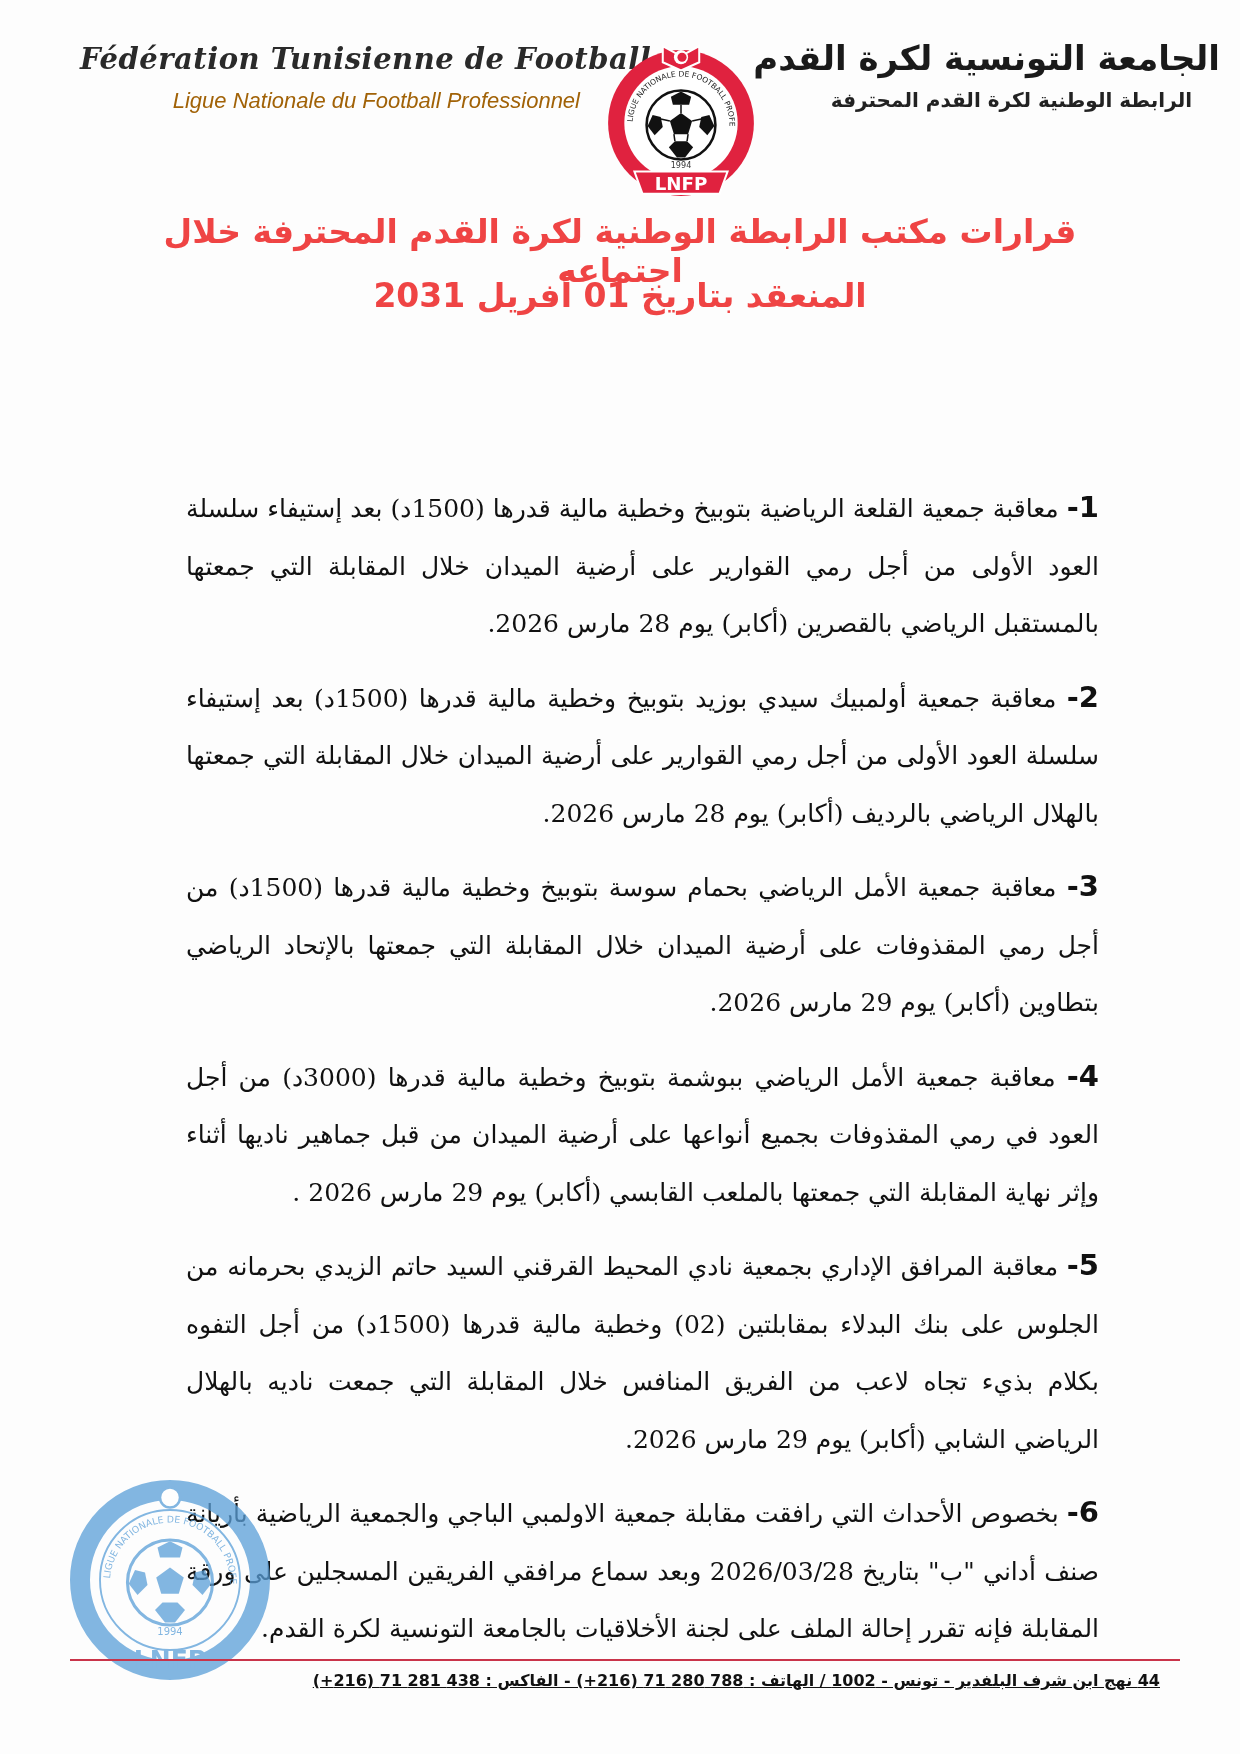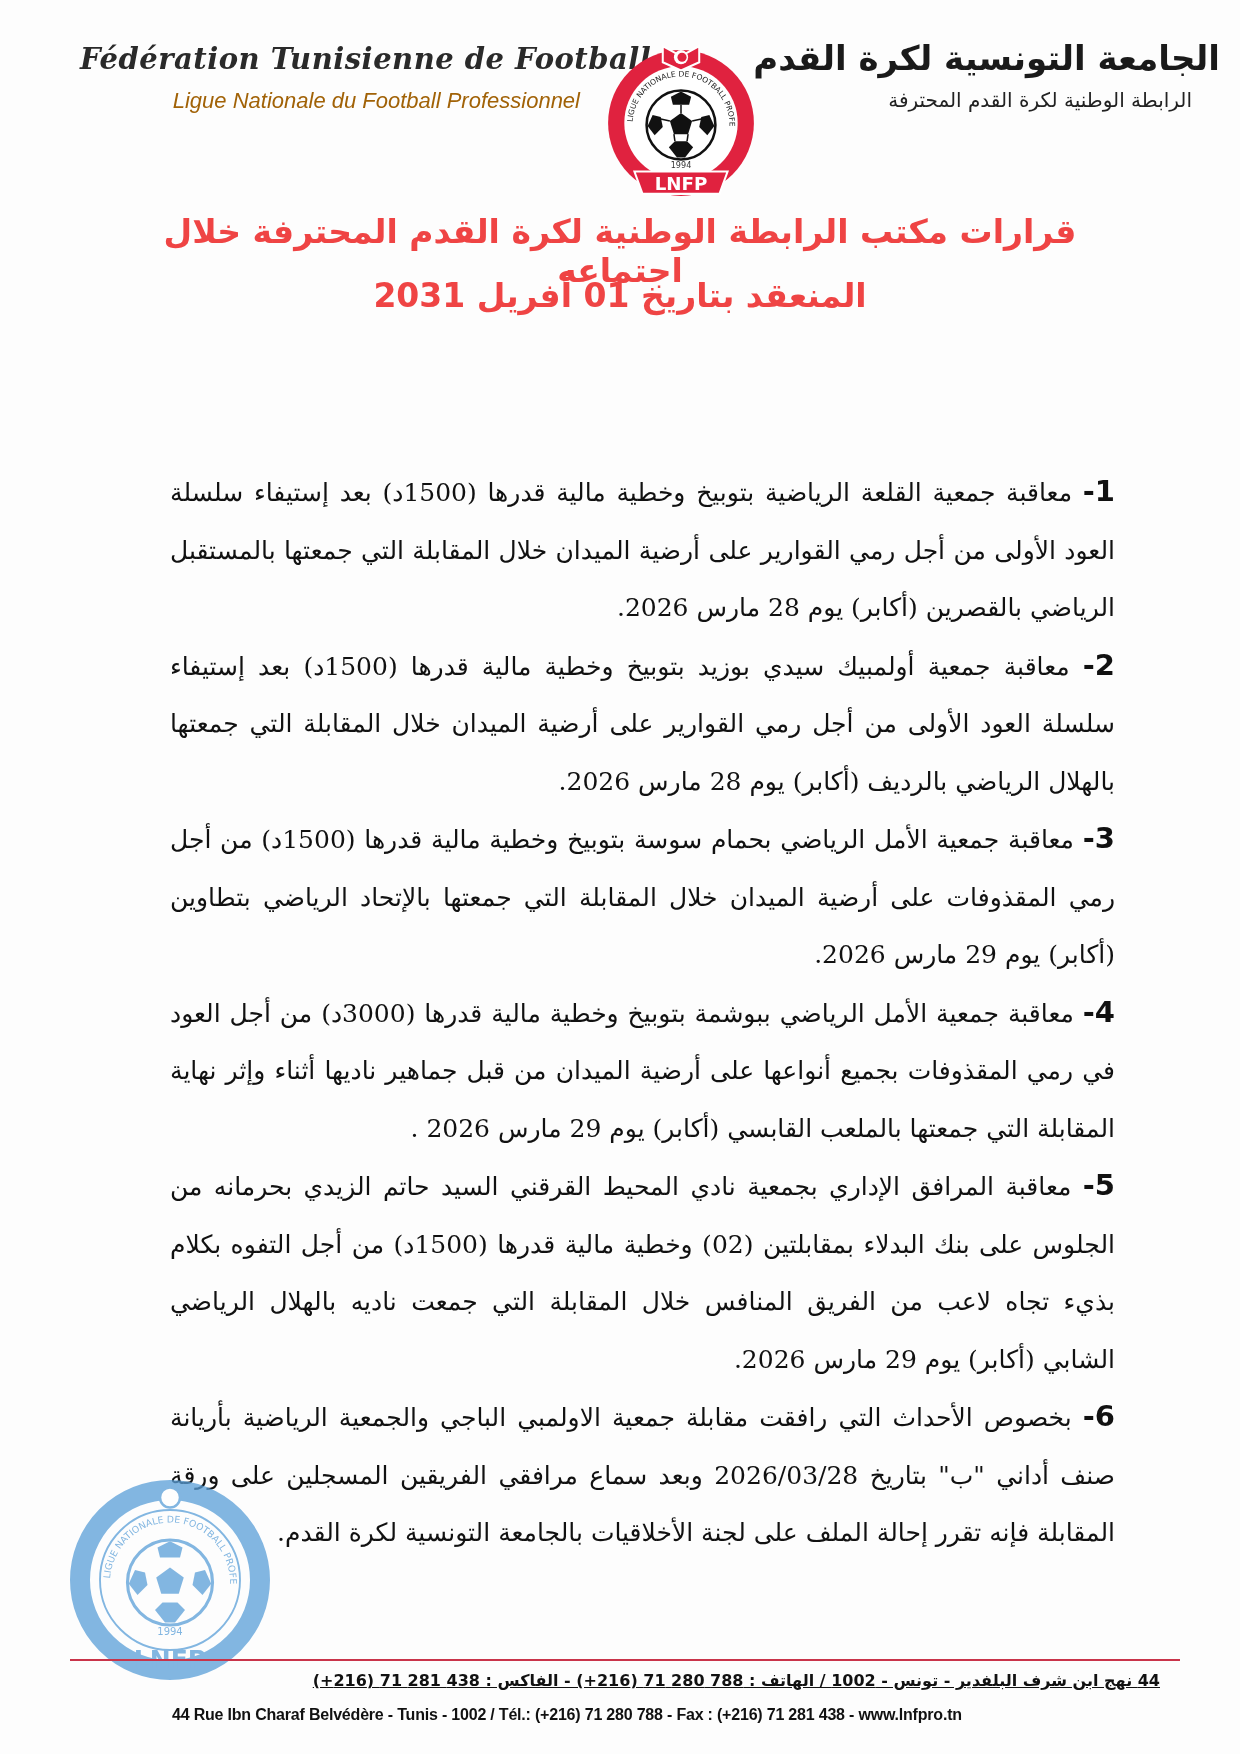--- a/index.html
+++ b/index.html
@@ -19,21 +19,21 @@
     position: absolute; left: 100px; top: 88px; width: 480px;
     font-family: "Liberation Sans", sans-serif; font-style: italic;
     font-size: 22px; color: #a16207; white-space: nowrap; text-align: right;
   }
   .hdr-ar-title {
     position: absolute; right: 20px; top: 38px; width: 440px; direction: rtl; text-align: right;
     font-family: "DejaVu Sans", sans-serif; font-weight: bold; font-size: 34px; color: #1a1a1a; white-space: nowrap;
   }
   .hdr-ar-sub {
     position: absolute; right: 48px; top: 88px; width: 400px; direction: rtl; text-align: right;
-    font-family: "DejaVu Sans", sans-serif; font-weight: normal; font-size: 20px; color: #222; white-space: nowrap;
+    font-family: "DejaVu Sans", sans-serif; font-weight: bold; font-size: 20px; color: #222; white-space: nowrap;
   }
 
   .logo { position: absolute; left: 600px; top: 42px; width: 162px; height: 162px; }
   .stamp { position: absolute; left: 70px; top: 1480px; width: 200px; height: 200px; opacity: 0.75; }
 
   
   .title {
     position: absolute; left: 160px; right: 160px; direction: rtl; text-align: center;
     font-family: "DejaVu Sans", sans-serif; font-weight: bold; color: #ef4444;
   }
@@ -44,21 +44,21 @@
   .bullet-line {
     position: absolute; right: 170px; top: 415px; direction: rtl; text-align: right;
     font-family: "DejaVu Sans", sans-serif; font-weight: bold; font-size: 22px; white-space: nowrap;
   }
   .bullet-dot { display: inline-block; width: 14px; height: 14px; border-radius: 50%; background: #111; margin-left: 16px; vertical-align: middle; }
 
   .content {
     position: absolute; left: 170px; right: 125px; top: 463px; direction: rtl; text-align: justify;
     font-family: "DejaVu Serif", serif; font-size: 25px; line-height: 57.5px; color: #111;
   }
-  .item { margin: 0; text-align-last: right; }
+  .item { margin: 16px; text-align-last: right; }
   .item-num { font-family: "DejaVu Sans", sans-serif; font-weight: bold; font-size: 29px; }
 
   
   .footer-rule { position: absolute; left: 70px; right: 60px; top: 1659px; height: 2px; background: #c9344a; }
   .footer-ar {
     position: absolute; right: 80px; top: 1671px; direction: rtl; white-space: nowrap;
     font-family: "DejaVu Sans", sans-serif; font-weight: bold; font-size: 16px; color: #111; text-decoration: underline;
   }
   .footer-fr {
     position: absolute; left: 172px; top: 1706px; white-space: nowrap;
@@ -137,15 +137,14 @@
       <polygon points="108,72 113,83 106,92 98,84 100,74" fill="#5a9fd8"></polygon>
       <polygon points="52,72 60,74 62,84 54,92 47,83" fill="#5a9fd8"></polygon>
       <polygon points="68,104 74,98 86,98 92,104 84,114 76,114" fill="#5a9fd8"></polygon>
     </g>
     <text x="80" y="124" text-anchor="middle" font-family="DejaVu Sans, sans-serif" font-size="8" fill="#5a9fd8">1994</text>
     <text x="80" y="150" text-anchor="middle" font-family="DejaVu Sans, sans-serif" font-weight="bold" font-size="20" fill="#5a9fd8">LNFP</text>
   </svg>
 
   <div class="footer-rule"></div>
   <div class="footer-ar">44 نهج ابن شرف البلفدير - تونس - 1002 / الهاتف : 788 280 71 (216+) - الفاكس : 438 281 71 (216+)</div>
-  <div class="footer-fr">44 Rue Ibn Charaf Belvédère - Tunis - 1002 / Tél.: (+216)  71 280 788 - Fax : (+216) 71 281 438 - www.lnfpro.tn</div>
 
 </div>
 
 </body></html>

